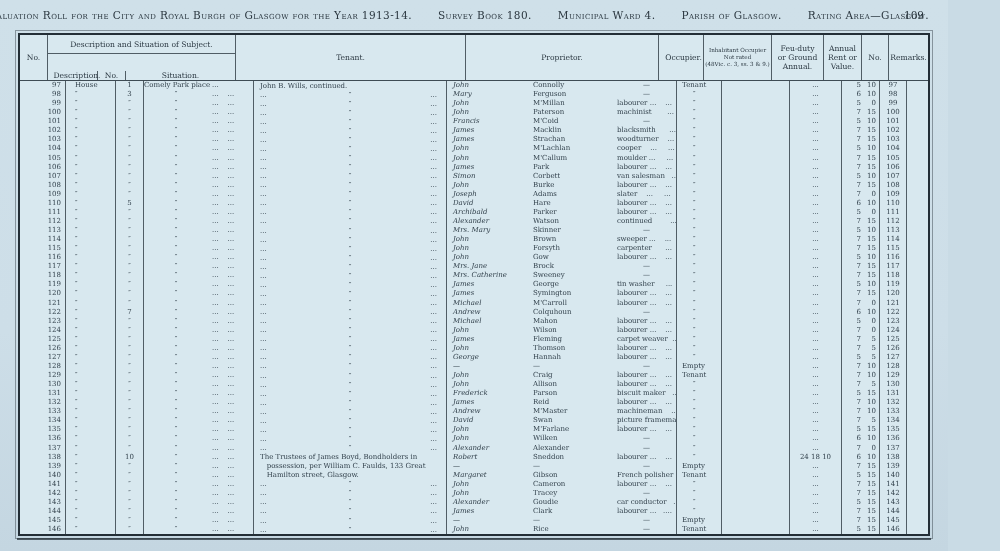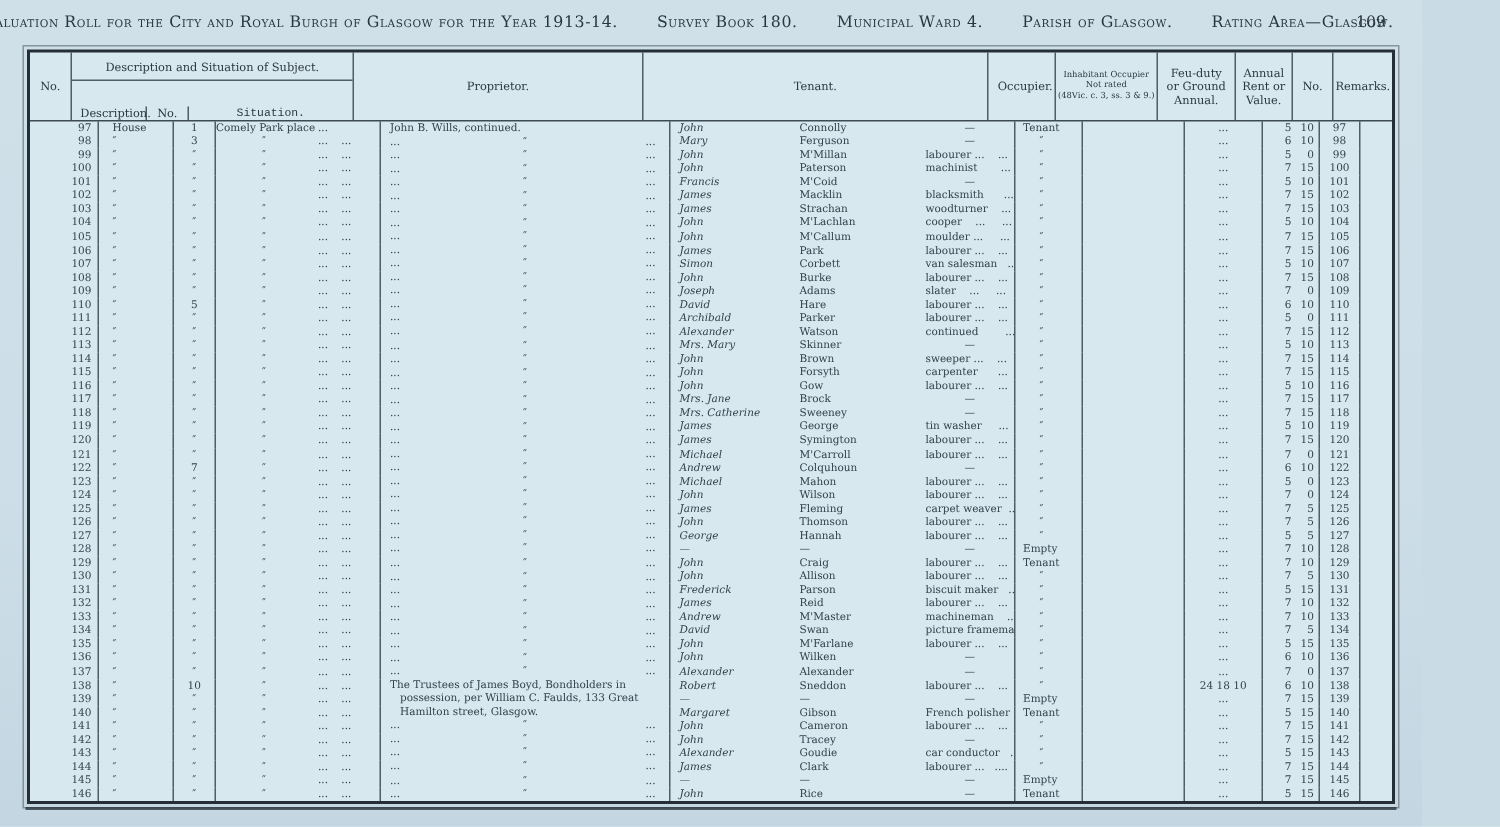--- a/index.html
+++ b/index.html
@@ -23,21 +23,21 @@
   
   .thead{display:flex;height:45px;border-bottom:1px solid rgba(46,58,66,.9);
          font-size:7.6px;color:#2c3943;flex:none;}
   .hc{display:flex;align-items:center;justify-content:center;text-align:center;
       white-space:pre-line;}
   .hgroup{width:188px;display:flex;flex-direction:column;border-right:1px solid rgba(46,58,66,.8);box-sizing:border-box;gap:17px;}
   .gtitle{height:20px;display:flex;align-items:center;justify-content:center;
           border-bottom:1px solid rgba(46,58,66,.8);}
   .gsub{flex:1;display:flex;}
   .gsub .hc{border-right:1px solid rgba(46,58,66,.8);box-sizing:border-box;}
-  .gsub .hc:last-child{border-right:none;font-family:Liberation Mono, monospace;}
+  .gsub .hc:last-child{border-right:none;}
   .gsub .wd{width:50px}.gsub .wsn{width:28px}.gsub .ws{flex:1}
   .hc.small{font-size:5.6px;line-height:1.25;}
   
   .currow{display:flex;height:10px;font-size:6.6px;font-style:italic;flex:none;color:#2c3943;}
   .currow .c{display:flex;align-items:center;justify-content:center;white-space:pre;}
   
   .tbody{flex:1;display:flex;flex-direction:column;margin-left:18px;}
   .trow{flex:1;display:flex;font-size:7px;line-height:1;align-items:center;min-height:0;}
   .trow .c{height:100%;display:flex;align-items:center;}
   .num{justify-content:flex-end;padding-right:4px;}
@@ -82,22 +82,22 @@
     <div class="thead">
       <div class="hc c wn1">No.</div>
       <div class="hgroup">
         <div class="gtitle">Description and Situation of Subject.</div>
         <div class="gsub">
           <div class="hc wd">Description.</div>
           <div class="hc wsn">No.</div>
           <div class="hc ws">Situation.</div>
         </div>
       </div>
+      <div class="hc c wt">Tenant.</div>
       <div class="hc c wp">Proprietor.</div>
-      <div class="hc c wt">Tenant.</div>
       <div class="hc c wo">Occupier.</div>
       <div class="hc c wi small">Inhabitant Occupier
 Not rated
 (48Vic. c. 3, ss. 3 &amp; 9.)</div>
       <div class="hc c wf">Feu-duty
 or Ground
 Annual.</div>
       <div class="hc c wr">Annual
 Rent or
 Value.</div>

